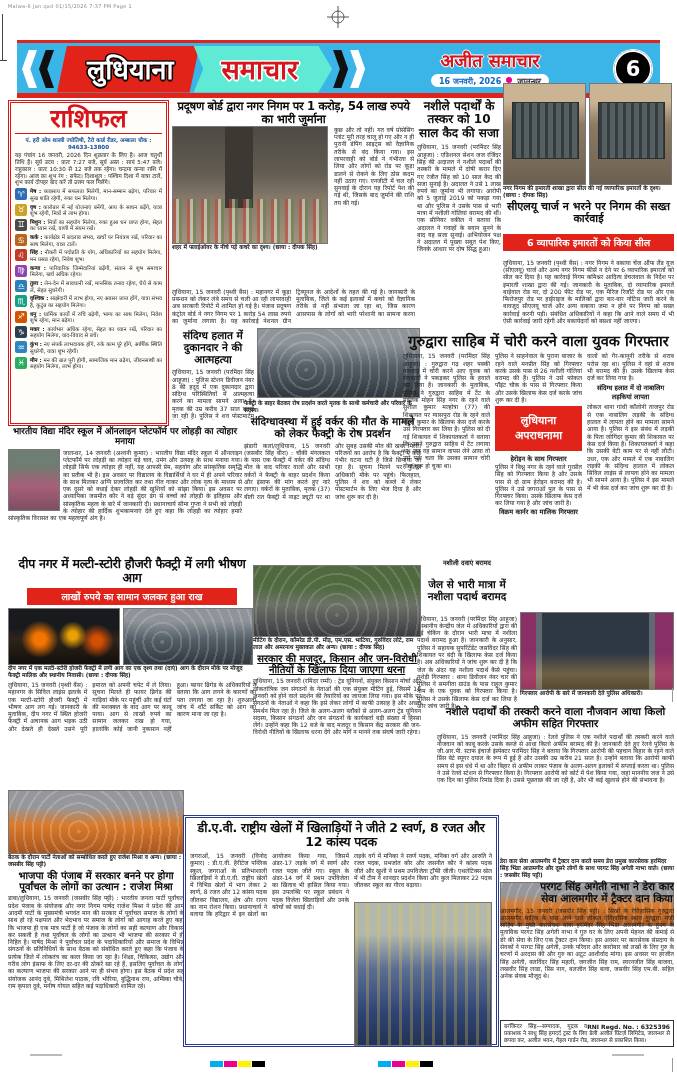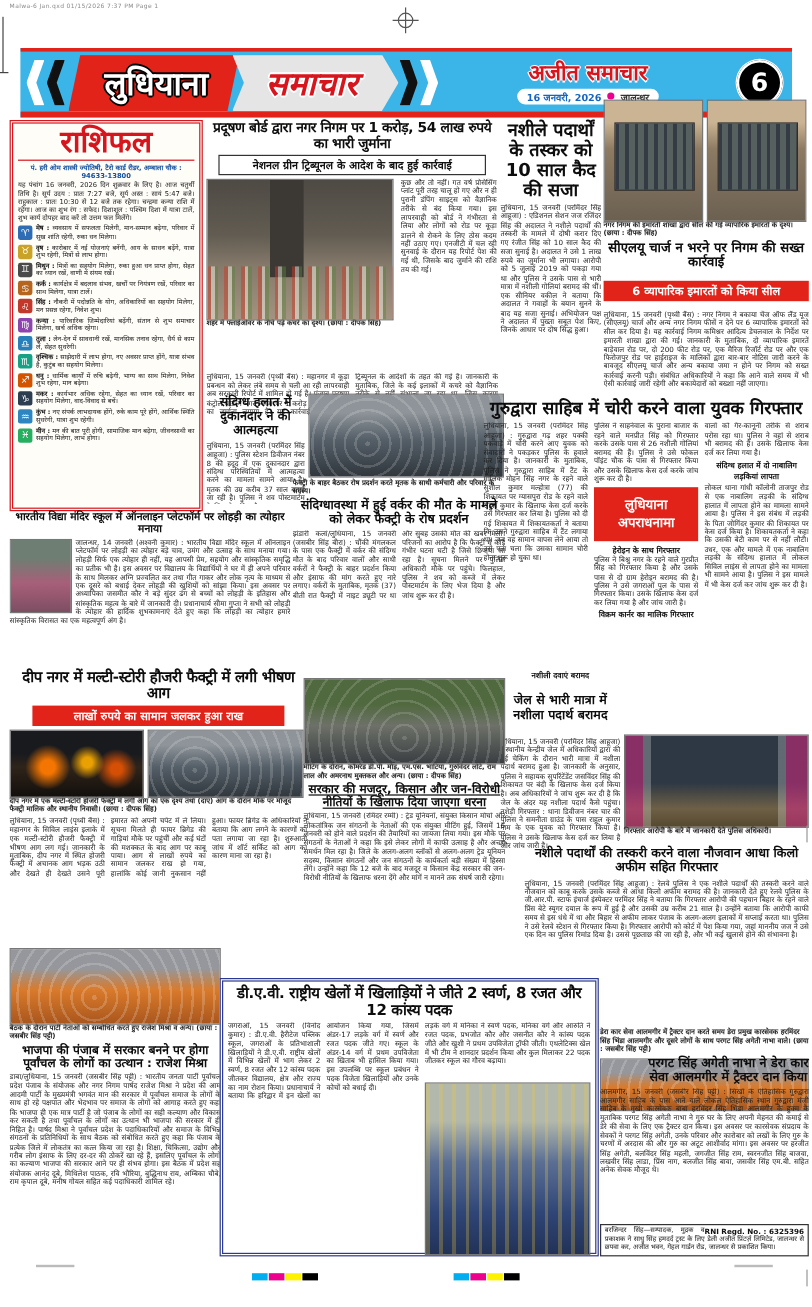--- a/index.html
+++ b/index.html
@@ -20,22 +20,22 @@
   .mh-redbar-top { position:absolute; left:0; top:0; width:100%; height:3px; background:#e2231a; }
   .mh-redbar-bot { position:absolute; left:0; bottom:0; width:100%; height:5px; background:#e2231a; }
   .chev { display:inline-block; width:15px; height:38px; margin:0 1px; flex:0 0 auto; }
   .chev-left  { clip-path:polygon(100% 0,45% 0,0 50%,45% 100%,100% 100%,55% 50%); }
   .chev-right { clip-path:polygon(0 0,55% 0,100% 50%,55% 100%,0 100%,45% 50%); }
   .chev-b { background:#111; } .chev-w { background:#fff; }
   .mh-city { flex:0 0 auto; background:#e2231a; clip-path:polygon(7% 0,100% 0,93% 100%,0 100%);
              padding:4px 26px 6px 30px; margin-left:2px; }
   .mh-city span { font-size:27px; font-weight:bold; color:#fff;
       text-shadow:-1.5px 0 #000,1.5px 0 #000,0 -1.5px #000,0 1.5px #000,-1px -1px #000,1px 1px #000,-1px 1px #000,1px -1px #000; }
-  .mh-mid { flex:0 0 auto; background:#e5e5e5; clip-path:polygon(0 0,90% 0,100% 50%,90% 100%,0 100%,7% 50%);
-            padding:4px 34px 6px 28px; margin-left:-6px;font-style:italic; }
+  .mh-mid { flex:0 0 auto; background:#5eead4; clip-path:polygon(0 0,90% 0,100% 50%,90% 100%,0 100%,7% 50%);
+            padding:4px 34px 6px 28px; margin-left:-6px; }
   .mh-mid span { font-size:27px; font-weight:bold; color:#d6151c;
       text-shadow:-1.5px 0 #fff,1.5px 0 #fff,0 -1.5px #fff,0 1.5px #fff,-1px -1px #fff,1px 1px #fff,-1px 1px #fff,1px -1px #fff; }
   .mh-right { flex:1; display:flex; flex-direction:column; align-items:center; justify-content:center; gap:2px; padding-bottom:4px; }
   .mh-paper { font-size:18px; font-weight:bold; color:#d6151c;
       text-shadow:-1px 0 #fff,1px 0 #fff,0 -1px #fff,0 1px #fff; }
   .mh-datepill { background:#fff; border-radius:8px; padding:1px 8px; display:flex; align-items:center; gap:5px; }
   .mh-date { font-size:8px; font-weight:bold; color:#1565c0; }
   .mh-dot { width:6px; height:6px; border-radius:50%; background:#EC008C; }
   .mh-edition { font-size:8px; font-weight:bold; color:#333; }
   .mh-page { flex:0 0 auto; width:38px; height:38px; border-radius:50%; background:#000; margin-right:8px;
@@ -206,33 +206,32 @@
 
         <div class="zitem">
           <span class="zicon" style="background: rgb(39, 174, 96);">♓</span>
           <span class="ztext"><b class="zsign">मीन :</b> <span>मन की बात पूरी होगी, सामाजिक मान बढ़ेगा, जीवनसाथी का सहयोग मिलेगा, लाभ होगा।</span></span>
         </div>
       </div>
   </div>
 
   <div class="abs" style="left:172px;top:100px;width:243px;height:228px;">
     <div class="hl center" style="font-size:11.5px;letter-spacing:-0.3px;">प्रदूषण बोर्ड द्वारा नगर निगम पर 1 करोड़, 54 लाख रुपये का भारी जुर्माना</div>
-    <div class="subhead-box" style="font-size:9px;margin:3px 10px;padding:1px 0;">नेशनल ग्रीन ट्रिब्यूनल के आदेश के बाद हुई कार्रवाई</div>
     <div style="display:flex;gap:4px;">
       <div style="width:158px;">
         <div class="photo ph-garbage" style="width:156px;height:118px;"></div>
         <div class="caption">शहर में फ्लाईओवर के नीचे पड़े कचरे का दृश्य। (छाया : दीपक सिंह)</div>
       </div>
       <div class="body-txt" style="width:80px;height:160px;overflow:hidden;">कुछ और तो नहीं। गत वर्ष प्रोसेसिंग प्लांट पूरी तरह चालू हो गए और न ही पुरानी डंपिंग साइट्स को वैज्ञानिक तरीके से बंद किया गया। इस लापरवाही को बोर्ड ने गंभीरता से लिया और लोगों को रोड पर कूड़ा डालने से रोकने के लिए ठोस कदम नहीं उठाए गए। एनजीटी में चल रही सुनवाई के दौरान यह रिपोर्ट पेश की गई थी, जिसके बाद जुर्माने की राशि तय की गई।</div>
     </div>
     <div class="body-txt cols2" style="margin-top:2px;height:40px;overflow:hidden;">लुधियाना, 15 जनवरी (पृथ्वी बैंस) : महानगर में कूड़ा प्रबन्धन को लेकर लंबे समय से चली आ रही लापरवाही अब सरकारी रिपोर्ट में शामिल हो गई है। पंजाब प्रदूषण कंट्रोल बोर्ड ने नगर निगम पर 1 करोड़ 54 लाख रुपये का जुर्माना लगाया है। यह कार्रवाई नेशनल ग्रीन ट्रिब्यूनल के आदेशों के तहत की गई है। जानकारी के मुताबिक, जिले के कई इलाकों में कचरे को वैज्ञानिक तरीके से नहीं संभाला जा रहा था, जिस कारण आसपास के लोगों को भारी परेशानी का सामना करना पड़ रहा था। बोर्ड की टीमों ने मौके का दौरा कर रिपोर्ट तैयार की थी।</div>
   </div>
 
   <div class="abs" style="left:417px;top:100px;width:84px;height:230px;">
-    <div class="hl center" style="font-size:15px;">नशीले पदार्थों के तस्कर को 10 साल कैद की सजा</div>
+    <div class="hl center" style="font-size:12px;">नशीले पदार्थों के तस्कर को 10 साल कैद की सजा</div>
     <div class="body-txt" style="margin-top:3px;height:200px;overflow:hidden;">लुधियाना, 15 जनवरी (परमिंदर सिंह आहूजा) : एडिशनल सेशन जज रजिंदर सिंह की अदालत ने नशीले पदार्थों की तस्करी के मामले में दोषी करार दिए गए रंजीत सिंह को 10 साल कैद की सजा सुनाई है। अदालत ने उसे 1 लाख रुपये का जुर्माना भी लगाया। आरोपी को 5 जुलाई 2019 को पकड़ा गया था और पुलिस ने उसके पास से भारी मात्रा में नशीली गोलियां बरामद की थीं। एक सीनियर वकील ने बताया कि अदालत ने गवाहों के बयान सुनने के बाद यह सजा सुनाई। अभियोजन पक्ष ने अदालत में पुख्ता सबूत पेश किए, जिनके आधार पर दोष सिद्ध हुआ।</div>
   </div>
 
   <div class="abs" style="left:503px;top:83px;width:171px;height:248px;">
     <div style="display:flex;gap:3px;">
       <div class="photo ph-seal" style="width:83px;height:102px;"></div>
       <div class="photo ph-seal" style="width:83px;height:102px;"></div>
     </div>
     <div class="caption">नगर निगम की इमारती शाखा द्वारा सील की गई व्यापारिक इमारतों के दृश्य। (छाया : दीपक सिंह)</div>
     <div class="hl center" style="font-size:11px;margin-top:2px;">सीएलयू चार्ज न भरने पर निगम की सख्त कार्रवाई</div>

